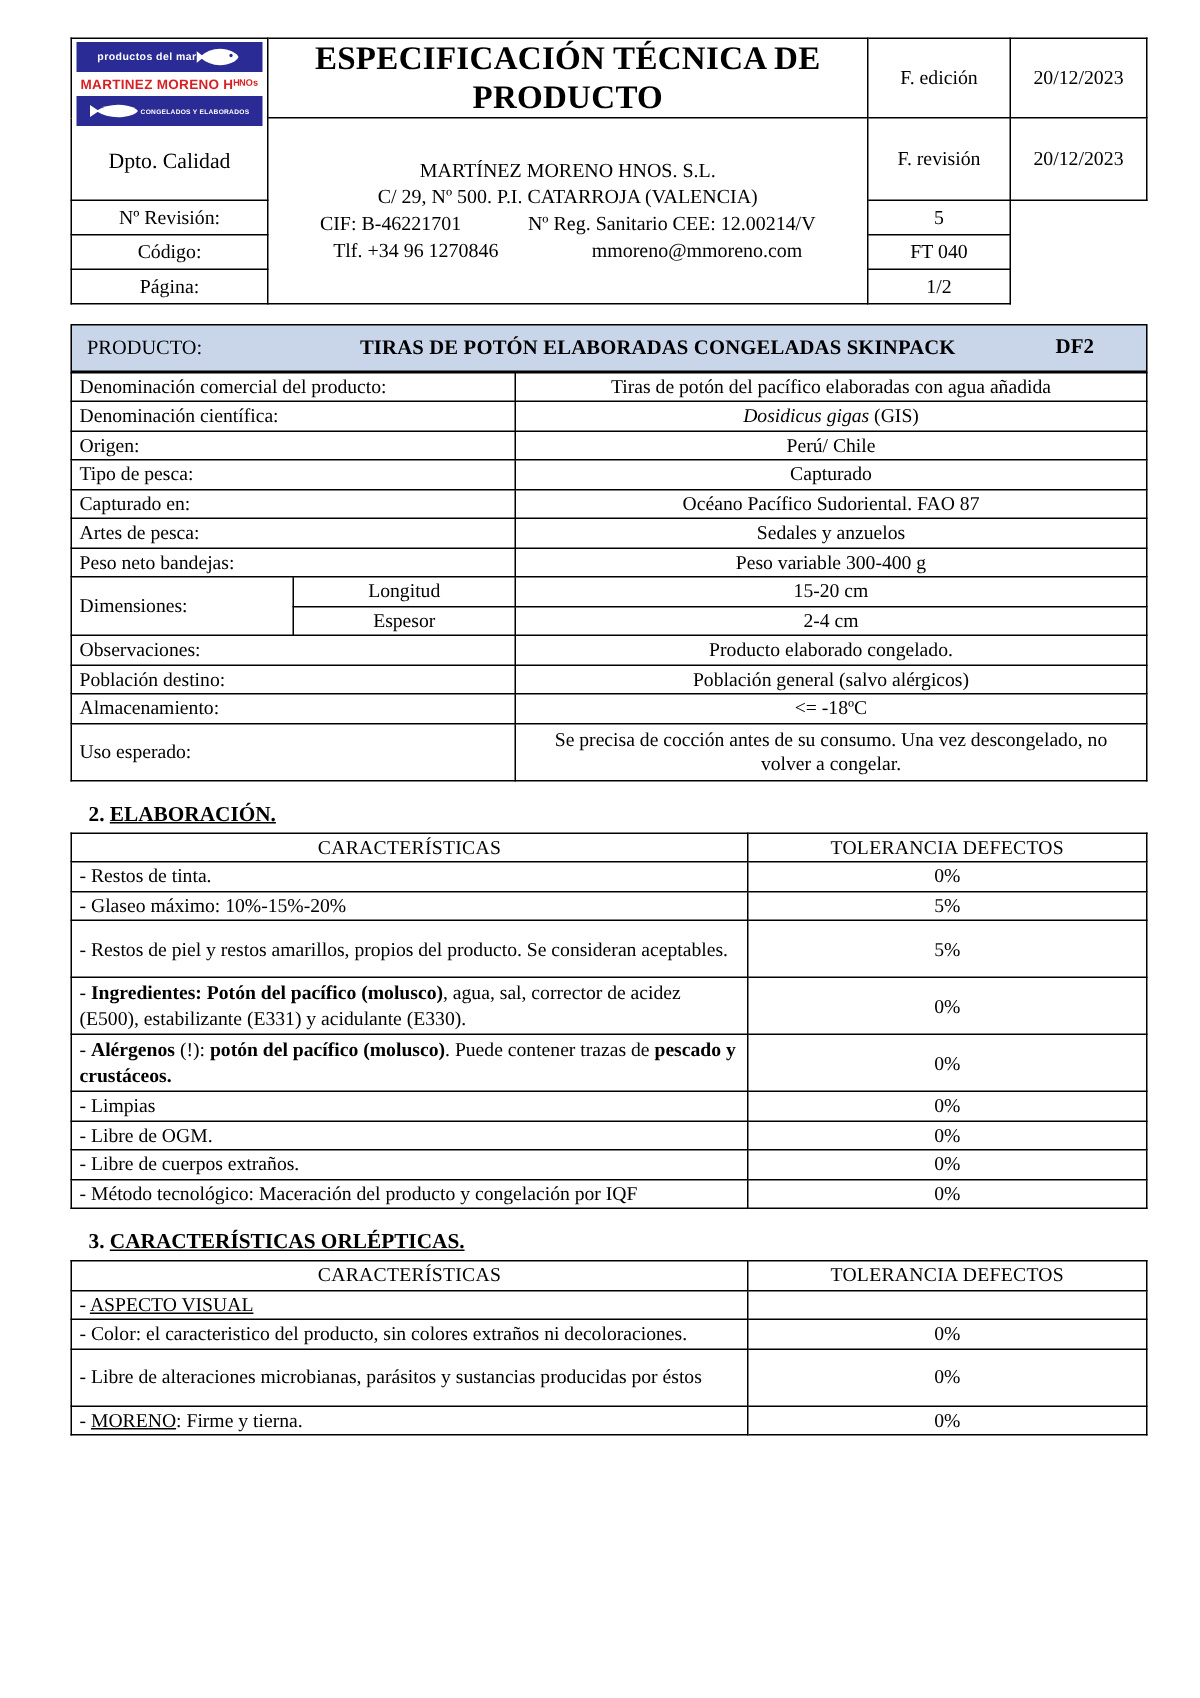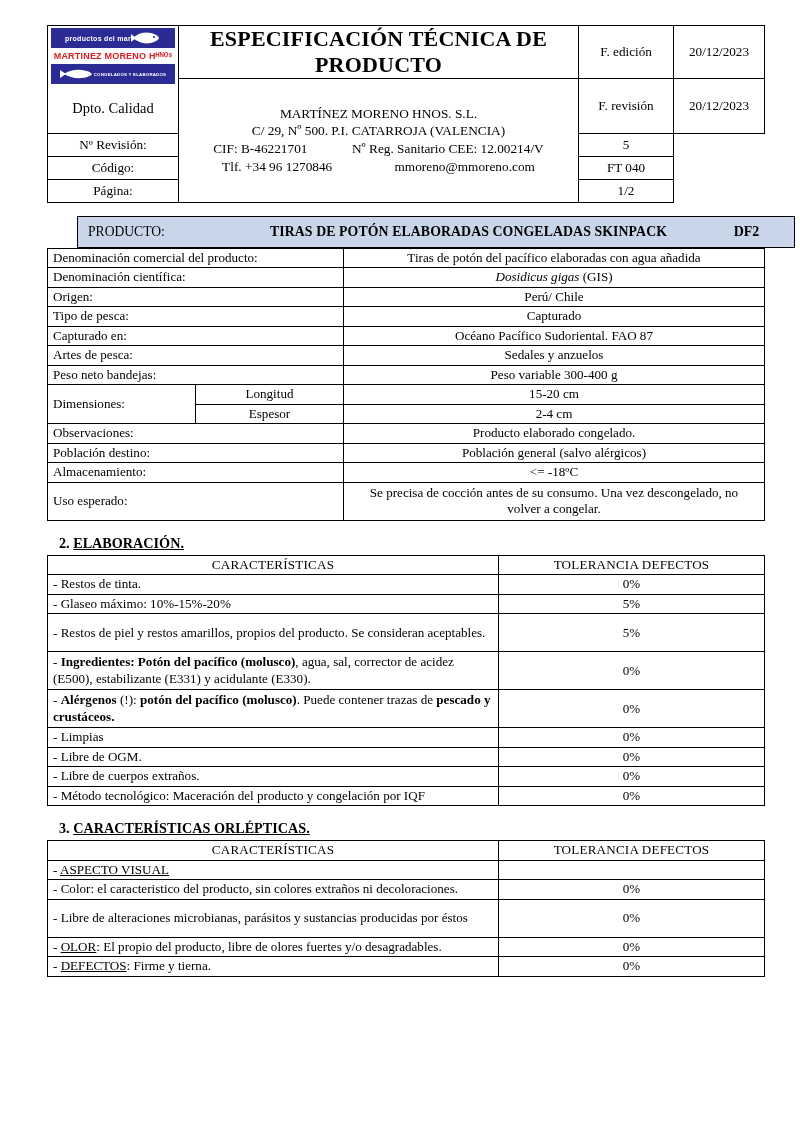--- a/index.html
+++ b/index.html
@@ -127,21 +127,20 @@
   .banner {
     margin-top: 13px;
     width: 718px;
     box-sizing: border-box;
     border: 1px solid #000;
     background: #c9d6ea;
     height: 32px;
     display: flex;
     align-items: center;
     font-size: 13.6px;
-    margin-left: 30px;
   }
   .banner .b-label { padding-left: 10px; width: 150px; }
   .banner .b-name  { flex: 1; text-align: center; font-weight: bold; font-size: 13.8px; letter-spacing: .1px;}
   .banner .b-code  { width: 95px; text-align: center; font-weight: bold; font-size: 14px;}
 
   
   h2.sec {
     font-size: 14.2px;
     font-weight: bold;
     margin: 14px 0 3px 12px;
@@ -376,23 +375,19 @@
     </tr>
     <tr>
       <td class="k">- Color: el caracteristico del producto, sin colores extraños ni decoloraciones.</td>
       <td class="v tol3">0%</td>
     </tr>
     <tr class="two-line">
       <td class="k">- Libre de alteraciones microbianas, parásitos y sustancias producidas por éstos</td>
       <td class="v tol3">0%</td>
     </tr>
     <tr>
-      <td class="k">- <u>OLOR</u>: El propio del producto, libre de olores fuertes y/o desagradables.</td>
-      <td class="v tol3">0%</td>
-    </tr>
-    <tr>
-      <td class="k">- <u>DEFECTOS</u>: Firme y tierna.</td>
+      <td class="k">- <u>MORENO</u>: Firme y tierna.</td>
       <td class="v tol3">0%</td>
     </tr>
   </tbody>
     </table>
 
 </div>
 
 </body></html>

